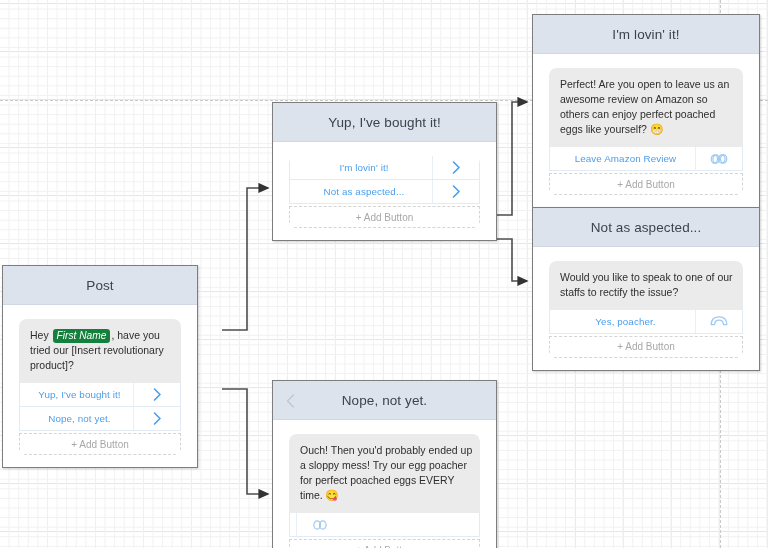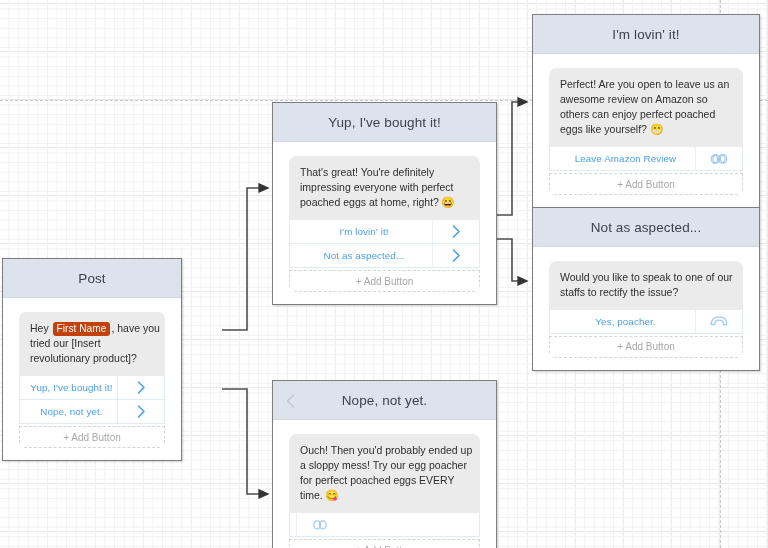--- a/index.html
+++ b/index.html
@@ -100,28 +100,29 @@
     background: #ebebeb;
     padding: 9px 4px 10px 11px;
     font-size: 10.5px;
     line-height: 1.42;
     color: #2e2e2e;
     border-radius: 7px 7px 0 0;
   }
   .bubble .emoji { font-size: 11px; }
   .token {
     display: inline-block;
-    background: #c2410c;
+    background: #15803d;
     color: #ffffff;
     border-radius: 3px;
     padding: 0px 4px 1px 4px;
     font-size: 10.2px;
     line-height: 1.3;
     margin: 0 1px;
     vertical-align: baseline;
+    font-style: italic;
   }
 
   .btn-row {
     display: flex;
     align-items: stretch;
     background: #ffffff;
     border: 1px solid #e2eaf3;
     border-top: none;
     height: 23px;
     padding-left: 6px;
@@ -173,21 +174,21 @@
 
     <path d="M222,330 L247,330 L247,188 L268,188" fill="none" stroke="#4d4d4d" stroke-width="1.6" marker-end="url(#arrow)"></path>
 
     <path d="M222,389 L247,389 L247,494 L268,494" fill="none" stroke="#4d4d4d" stroke-width="1.6" marker-end="url(#arrow)"></path>
 
     <path d="M497,215 L512,215 L512,102 L527,102" fill="none" stroke="#4d4d4d" stroke-width="1.6" marker-end="url(#arrow)"></path>
 
     <path d="M497,239 L512,239 L512,281 L527,281" fill="none" stroke="#4d4d4d" stroke-width="1.6" marker-end="url(#arrow)"></path>
   </svg>
 
-  <div class="card" id="card-post" style="left:2px; top:258px; width:180px;">
+  <div class="card" id="card-post" style="left:2px; top:265px; width:196px;">
     <div class="card-header">
       <span class="card-title">Post</span>
     </div>
     <div class="card-body">
       <div class="msg-module">
         <div class="bubble">
           <span>Hey </span><span class="token">First Name</span><span>, have you tried our [Insert revolutionary product]?</span>
         </div>
         <div class="btn-row">
           <div class="btn-label">Yup, I've bought it!</div>
@@ -209,23 +210,20 @@
       </div>
     </div>
   </div>
 
   <div class="card" id="card-yup" style="left:272px; top:102px; width:225px;">
     <div class="card-header">
       <span class="card-title">Yup, I've bought it!</span>
     </div>
     <div class="card-body">
       <div class="msg-module">
-        <div class="bubble">
-          <span>That's great! You're definitely impressing everyone with perfect poached eggs at home, right? </span><span class="emoji">😄</span>
-        </div>
         <div class="btn-row">
           <div class="btn-label">I'm lovin' it!</div>
           <div class="btn-icon">
             <svg width="9" height="13" viewBox="0 0 9 13">
                 <path d="M1.5 1 L7 6.5 L1.5 12" fill="none" stroke="#4a9eed" stroke-width="1.6" stroke-linecap="round" stroke-linejoin="round"></path>
               </svg>
           </div>
         </div>
         <div class="btn-row">
           <div class="btn-label">Not as aspected...</div>

